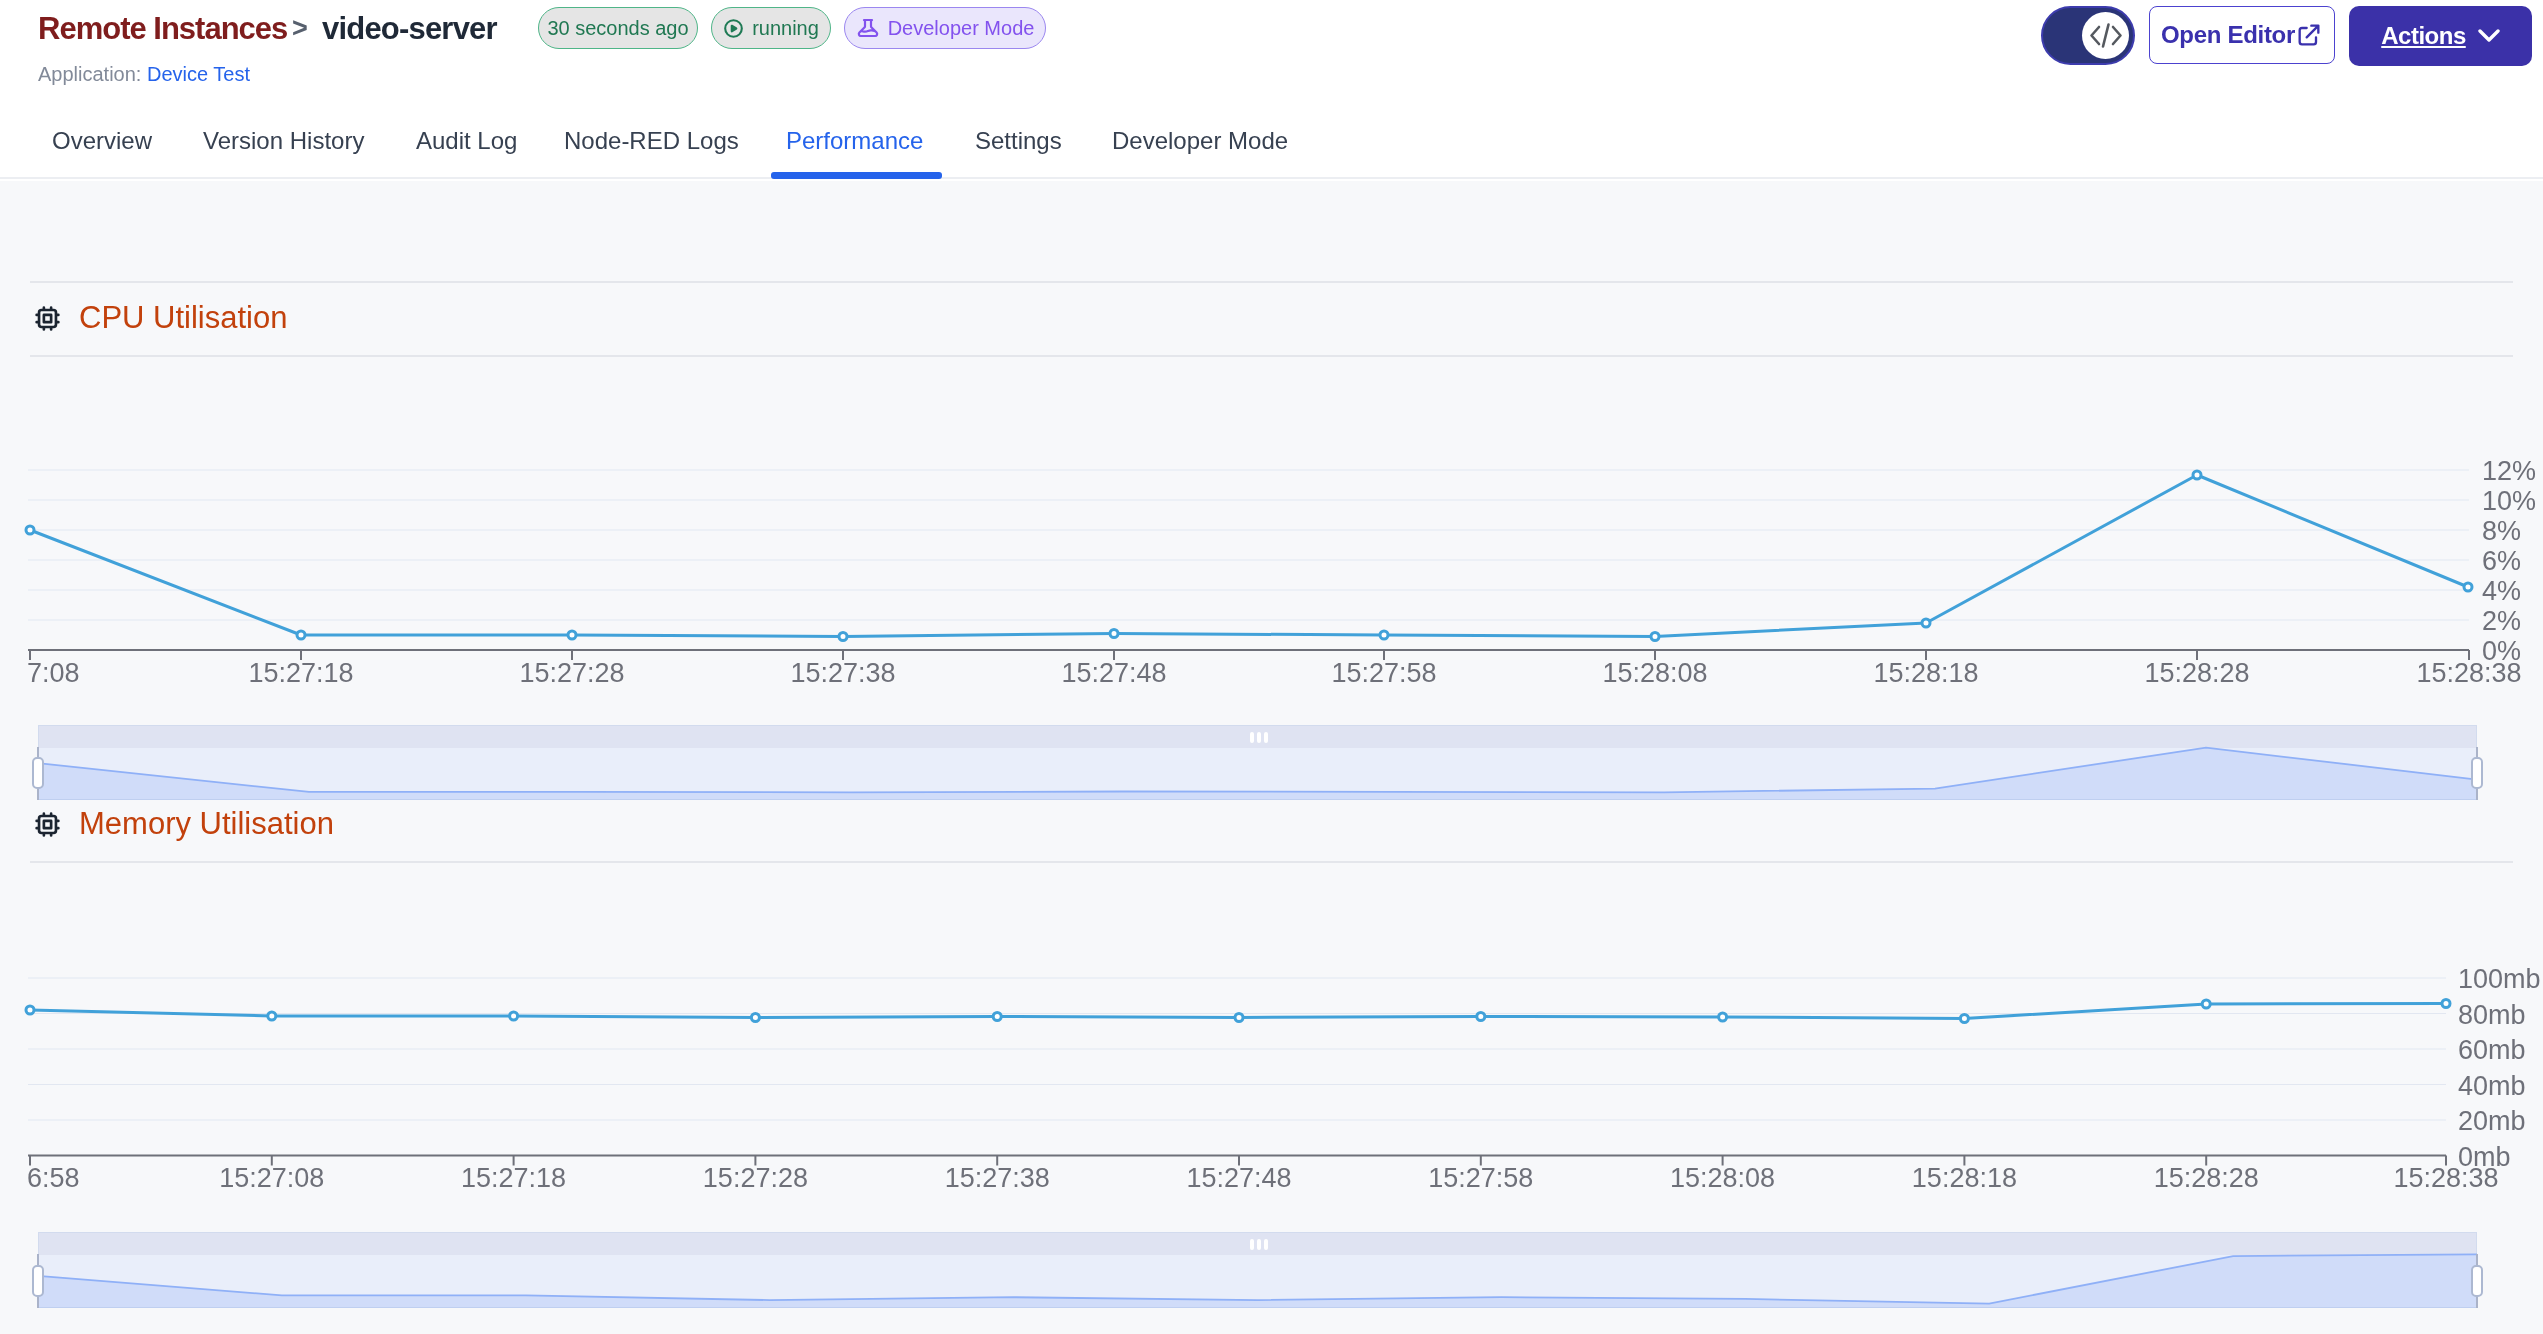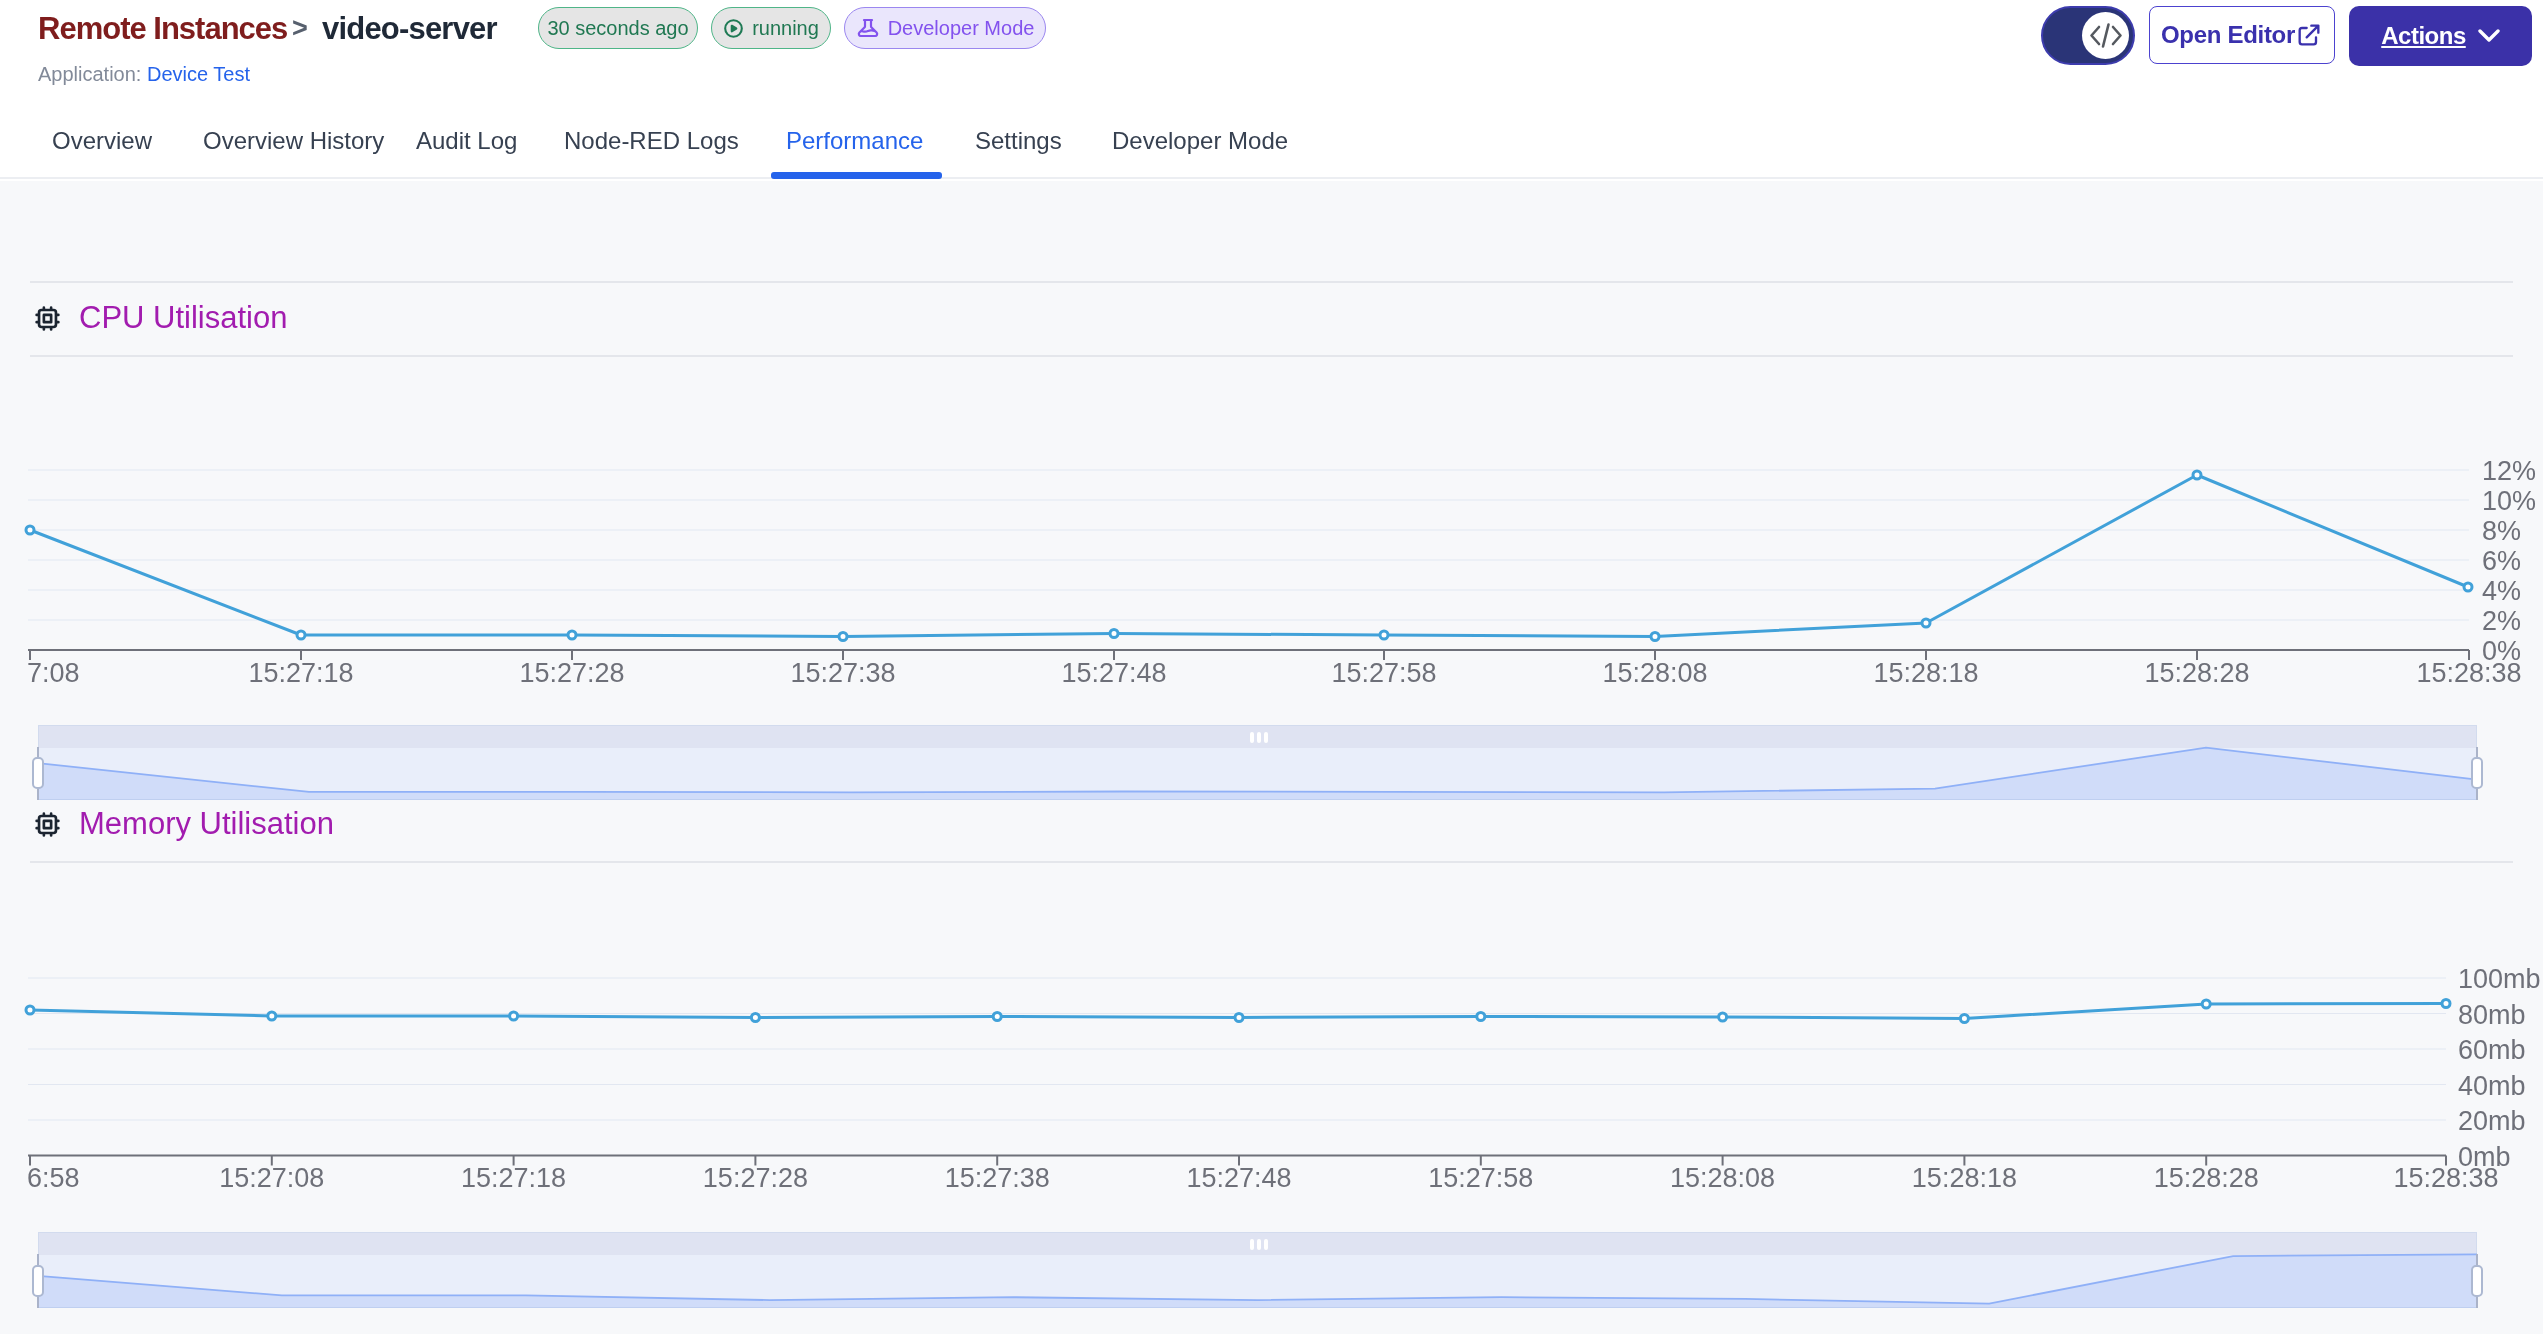--- a/index.html
+++ b/index.html
@@ -13,21 +13,21 @@
   .appline{position:absolute;left:38px;top:63px;font-size:20px;color:#828a99;}
   .appline a{color:#2563eb;text-decoration:none;}
   .pill{position:absolute;top:7px;height:42px;border-radius:21px;display:flex;align-items:center;justify-content:center;gap:8px;font-size:20px;box-sizing:border-box;}
   .pill-green{background:#e5e5e5;border:1.5px solid #4fb588;color:#207852;}
   .pill-purple{background:#eae6fc;border:1.5px solid #9b87ef;color:#8352ee;}
   .tab{position:absolute;top:127px;font-size:24px;color:#374151;}
   .tab.active{color:#2563eb;}
   #tabline{position:absolute;left:771px;top:172px;width:171px;height:6.5px;background:#2563eb;border-radius:3px;}
   #tabborder{position:absolute;left:0;top:177px;width:2543px;height:2px;background:#eceef2;}
   .divider{position:absolute;left:30px;width:2483px;height:2px;background:#e4e6eb;}
-  .secTitle{position:absolute;left:33px;display:flex;align-items:center;gap:17px;font-size:31px;color:#a21caf;font-weight:500;}
+  .secTitle{position:absolute;left:33px;display:flex;align-items:center;gap:17px;font-size:31px;color:#c2410c;font-weight:500;}
   .chart-label{fill:#6E7079;font-size:27px;font-family:"Liberation Sans",sans-serif;}
   .dzbox{position:absolute;left:38px;width:2439px;box-sizing:border-box;border:1px solid #d2dbee;background:#e9eefa;}
   .dztop{position:absolute;left:0;top:0;width:100%;height:22px;background:#dfe3f2;}
   .dzgrip{position:absolute;top:6px;width:4px;height:11px;background:#ffffff;border-radius:2px;}
   .dzhandle{position:absolute;width:12px;height:32px;background:#ffffff;border:2px solid #acb8d1;border-radius:5px;box-sizing:border-box;}
 </style>
 </head>
 <body>
 <div id="page">
   <div id="header">
@@ -64,21 +64,21 @@
         <path d="M10 6H6a2 2 0 00-2 2v10a2 2 0 002 2h10a2 2 0 002-2v-4M14 4h6m0 0v6m0-6L10 14"></path>
       </svg>
     </div>
     <div class="abs" style="left:2349px;top:6px;width:183px;height:60px;border-radius:10px;background:#3b31a8;display:flex;align-items:center;justify-content:center;gap:12px;">
       <span style="font-size:24px;font-weight:bold;color:#ffffff;letter-spacing:-0.5px;text-decoration:underline;">Actions</span>
       <svg width="22" height="14" viewBox="0 0 22 14" fill="none" stroke="#ffffff" stroke-width="3.4" stroke-linecap="round" stroke-linejoin="round">
         <path d="M2 2l9 9 9-9"></path>
       </svg>
     </div>
     <span class="tab" style="left:52px;">Overview</span>
-    <span class="tab" style="left:203px;">Overview History</span>
+    <span class="tab" style="left:203px;">Version History</span>
     <span class="tab" style="left:416px;">Audit Log</span>
     <span class="tab" style="left:564px;">Node-RED Logs</span>
     <span class="tab active" style="left:786px;">Performance</span>
     <span class="tab" style="left:975px;">Settings</span>
     <span class="tab" style="left:1112px;">Developer Mode</span>
     <div id="tabborder"></div>
     <div id="tabline"></div>
   </div>
 
   <div class="divider" style="top:281px;"></div>

